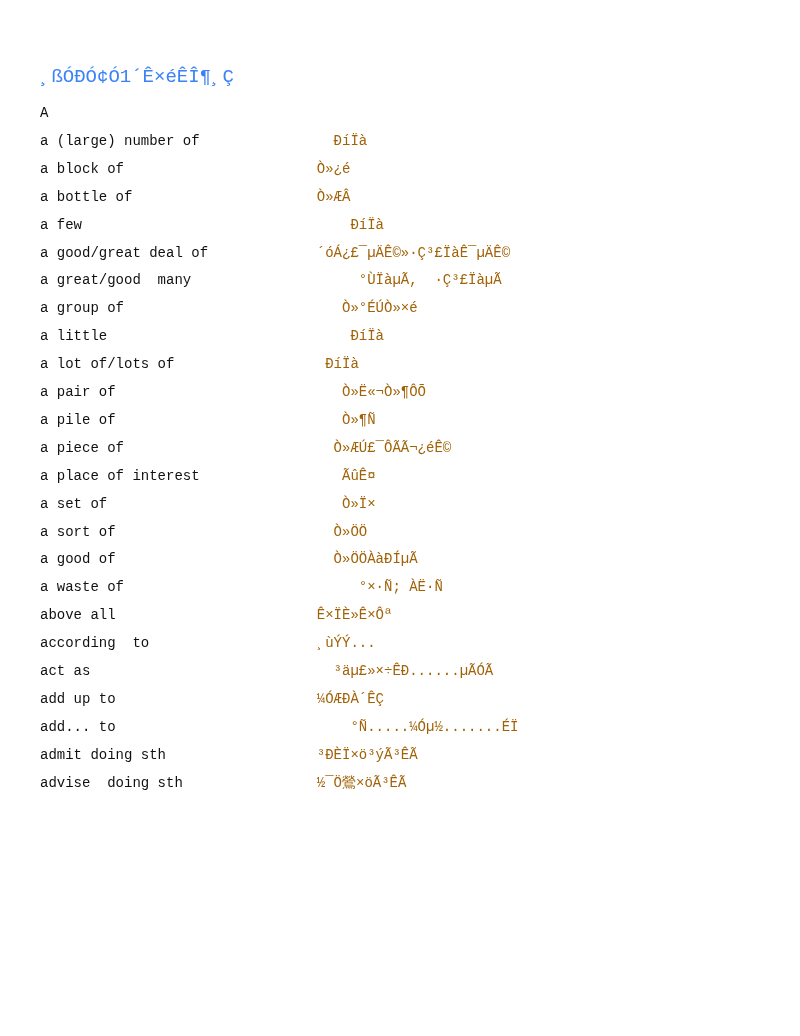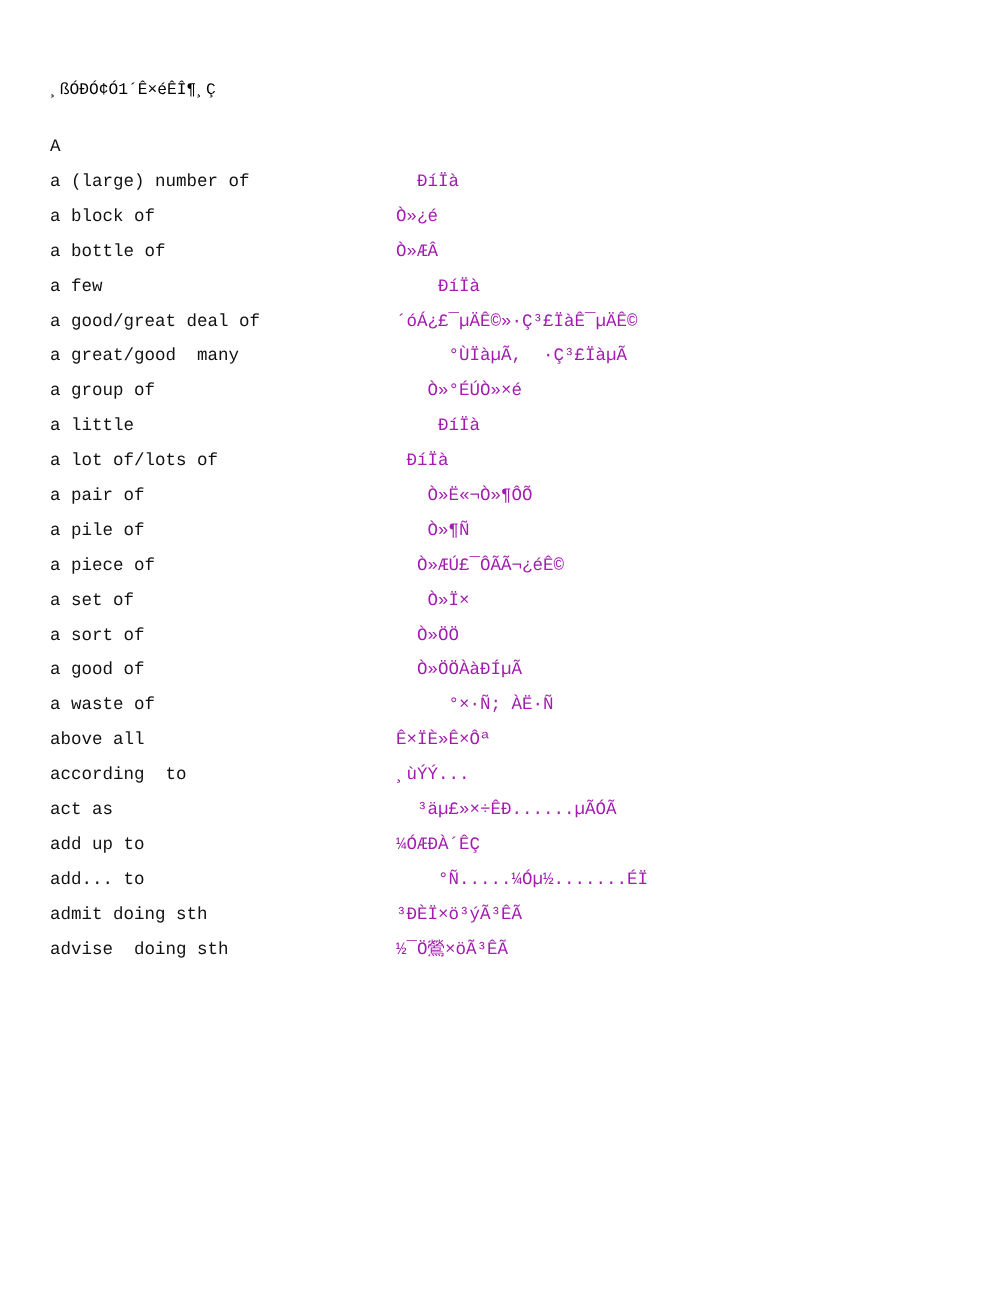--- a/index.html
+++ b/index.html
@@ -20,27 +20,27 @@
       flex-direction: row;
       flex-wrap: nowrap;
       margin-bottom: 2px;
     }
     .phrase {
       min-width: 260px;
       color: #111;
       white-space: pre;
     }
     .translation {
-      color: #a21caf;
+      color: #a16207;
       white-space: pre;
     }
     .header-line {
-      margin-bottom: 22px;
-      font-size: 13px;
-      color: #000000;
+      margin-bottom: 6px;
+      font-size: 19px;
+      color: #3b82f6;
     }
   </style>
 </head>
 <body>
 
 <div class="header-line">¸ßÓÐÓ¢Ó1´Ê×éÊÎ¶¸Ç</div>
 
 <div id="entries-container">
     <div class="entry">
       <span class="phrase">A</span>
@@ -88,20 +88,24 @@
     </div>
     <div class="entry">
       <span class="phrase">a pile of</span>
       <span class="translation">     Ò»¶Ñ</span>
     </div>
     <div class="entry">
       <span class="phrase">a piece of</span>
       <span class="translation">    Ò»ÆÚ£¯ÔÃÃ¬¿éÊ©</span>
     </div>
     <div class="entry">
+      <span class="phrase">a place of interest</span>
+      <span class="translation">     ÃûÊ¤</span>
+    </div>
+    <div class="entry">
       <span class="phrase">a set of</span>
       <span class="translation">     Ò»Ï×</span>
     </div>
     <div class="entry">
       <span class="phrase">a sort of</span>
       <span class="translation">    Ò»ÖÖ</span>
     </div>
     <div class="entry">
       <span class="phrase">a good of</span>
       <span class="translation">    Ò»ÖÖÀàÐÍµÃ</span>

